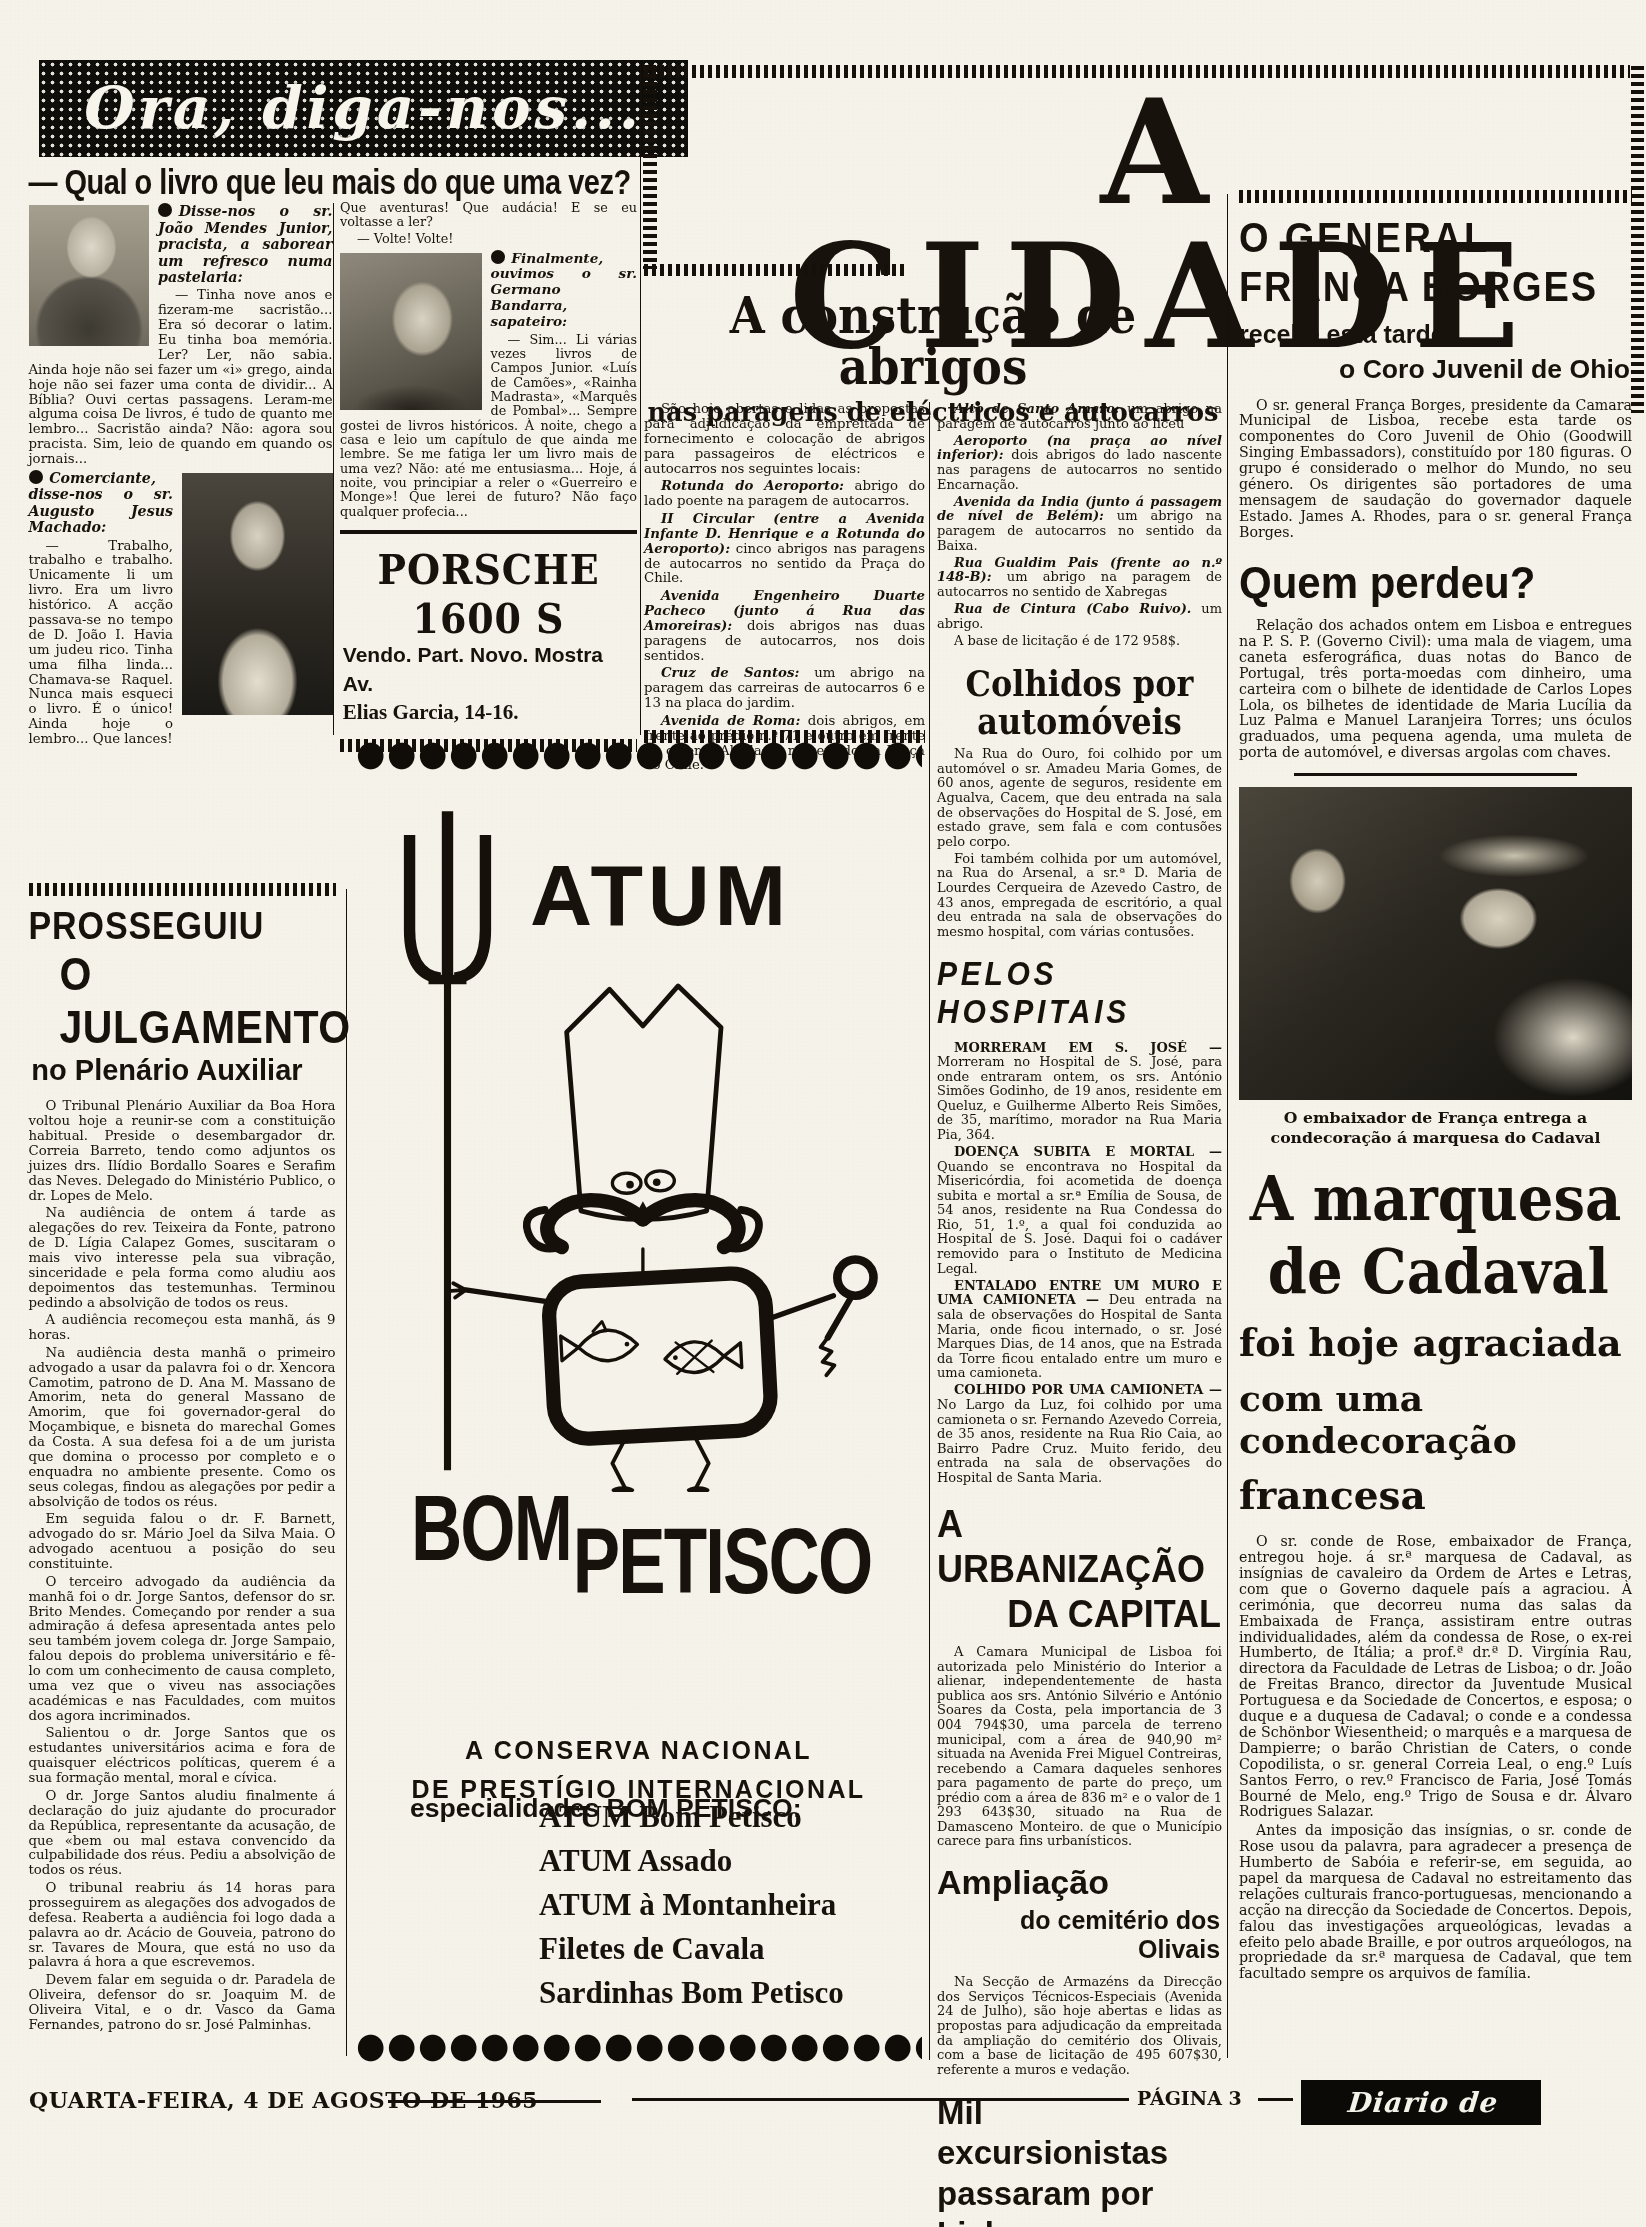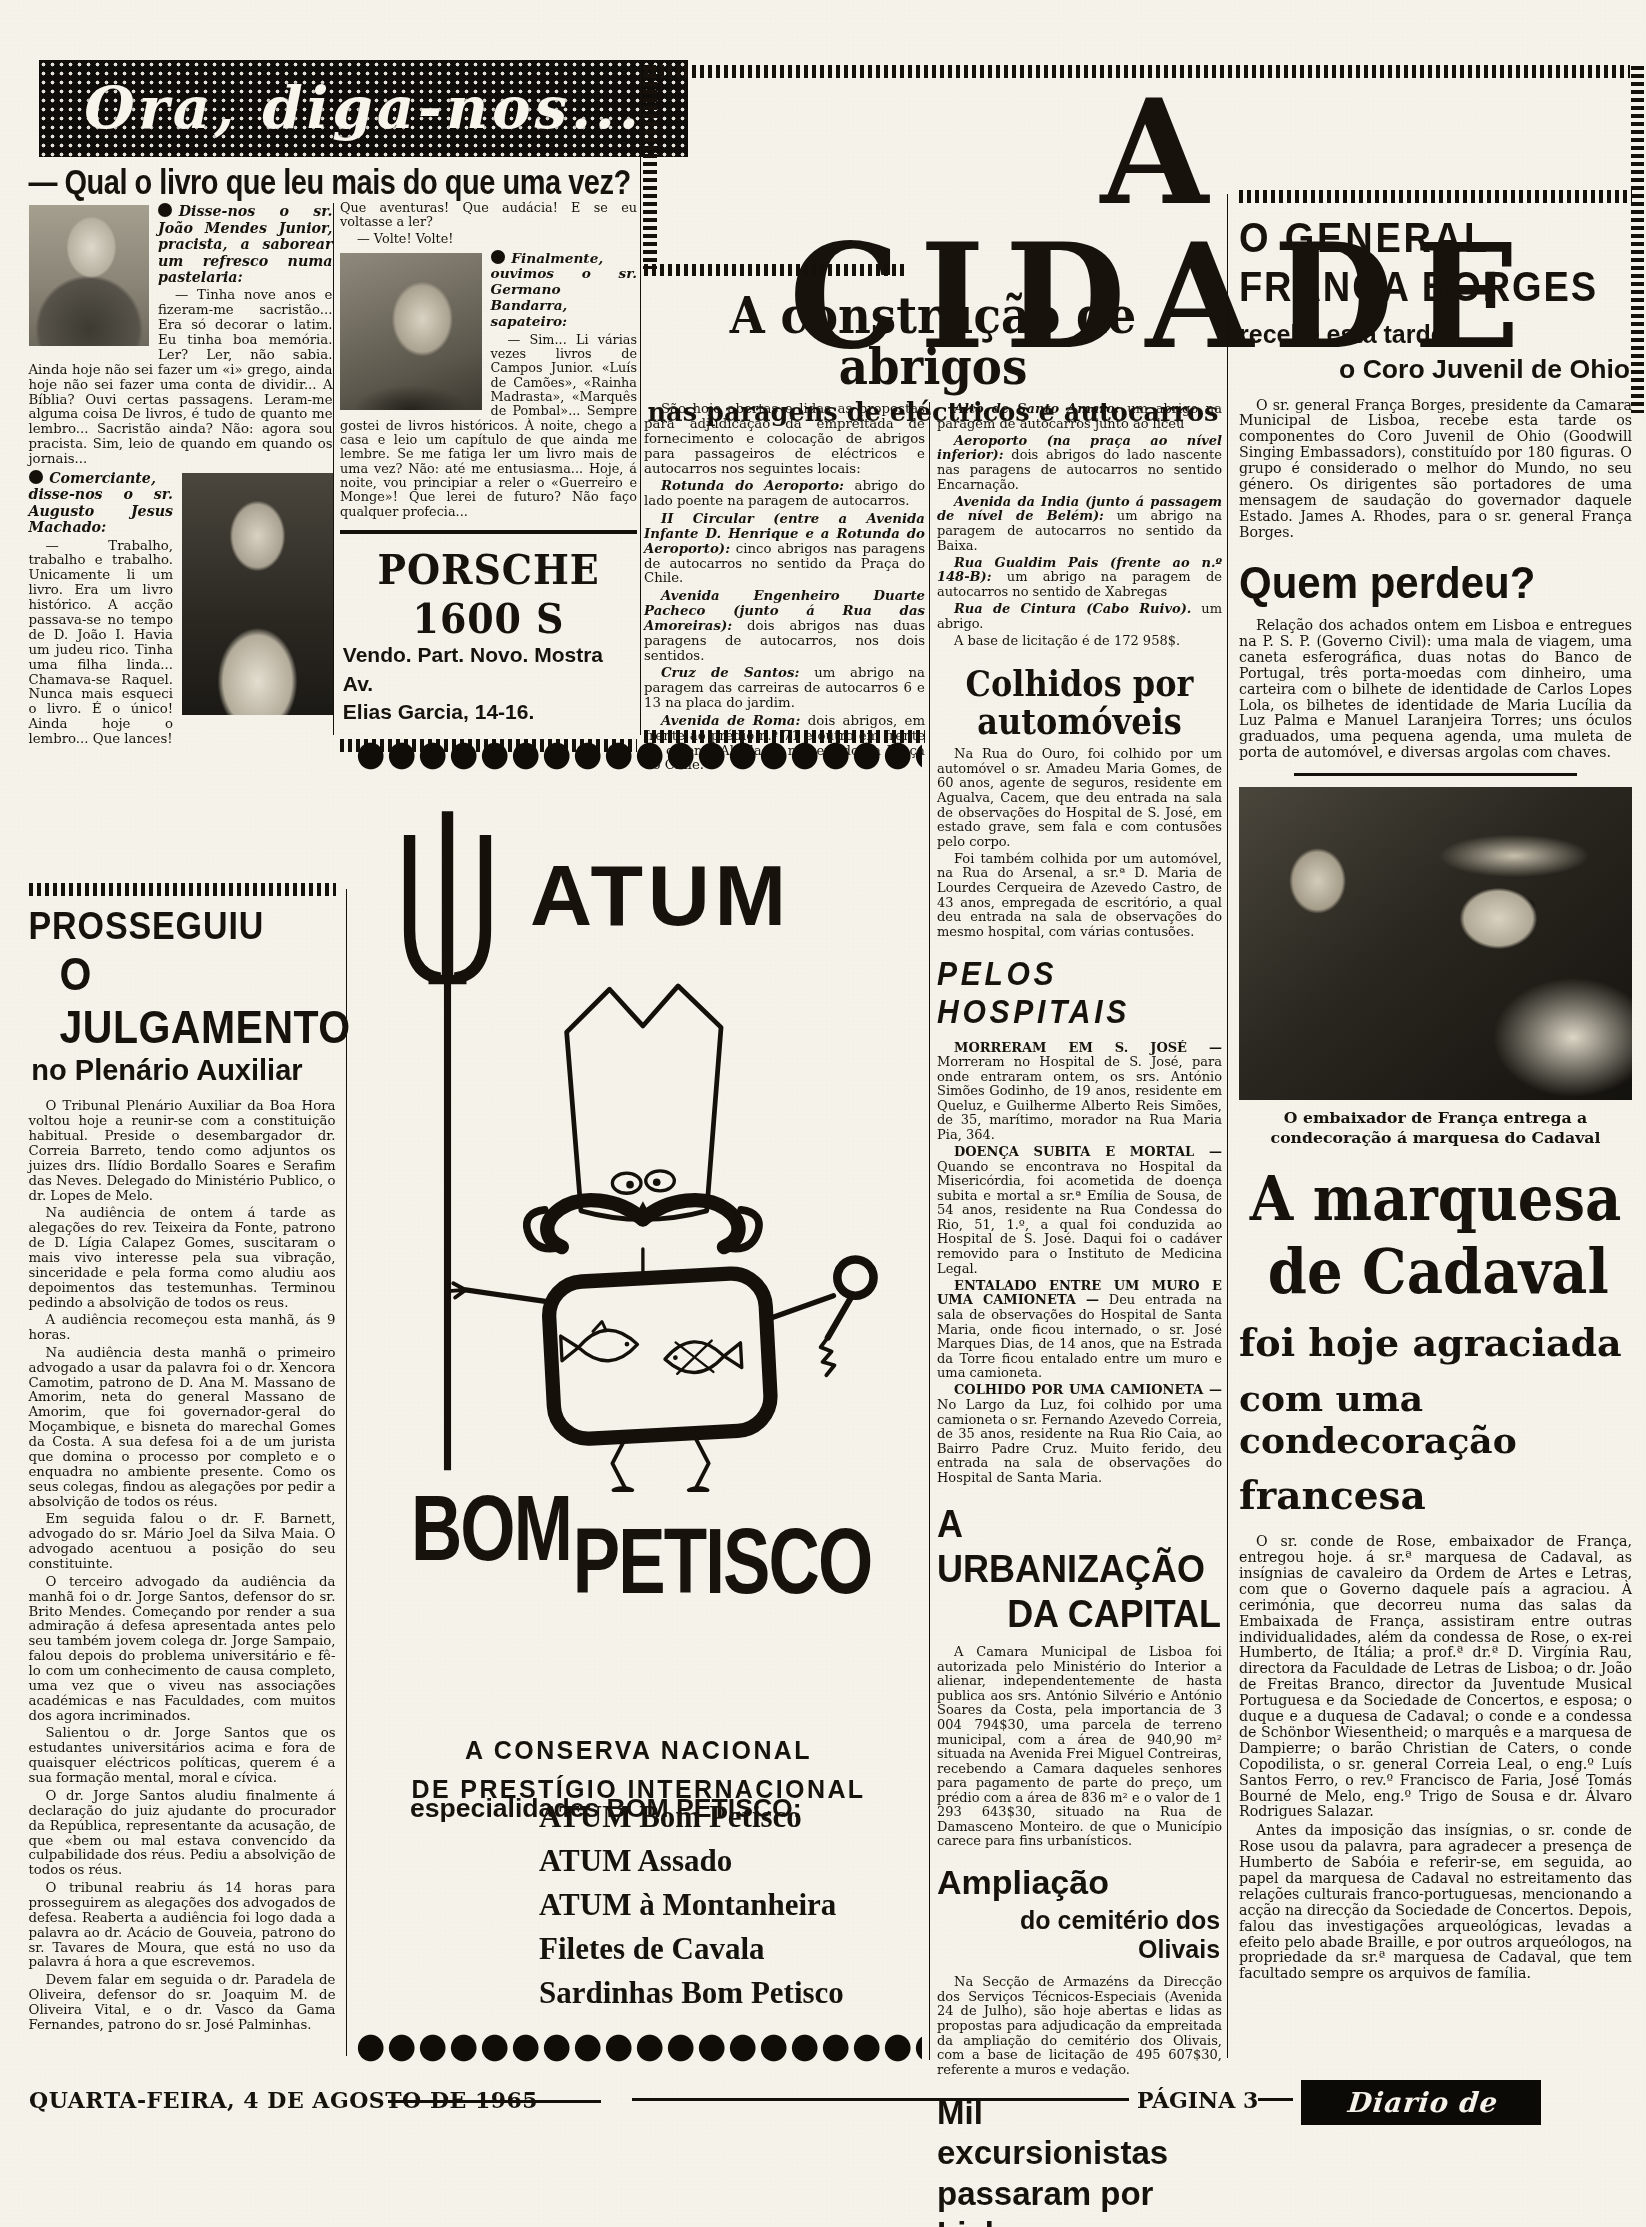--- a/index.html
+++ b/index.html
@@ -63,21 +63,21 @@
     background:
       radial-gradient(ellipse 45px 55px at 58% 42%, #d9d3c3 0%, #aaa392 60%, transparent 68%),
       radial-gradient(ellipse 76px 33px at 50% 100%, #26231d 0%, transparent 75%),
       linear-gradient(160deg,#8e897b 0%, #5c574c 70%, #3b3830 100%); }
 
   
   #porsche { margin-top:11.4px; border-top:4.3px solid #15110a; padding:9.5px 2.8px 4.7px; }
   #porsche .t { font-weight:800; font-size:38px; letter-spacing:0.9px; text-align:center;
     transform:scale(1,1.1); transform-origin:center top; }
   #porsche .l { font-family:"Liberation Sans",sans-serif; font-weight:800; font-size:21px; line-height:1.35; margin-top:7.6px; }
-  #porsche .l2 { font-family:Liberation Sans, sans-serif; font-weight:800; font-size:21px; line-height:1.35; }
+  #porsche .l2 { font-family:Liberation Serif, serif; font-weight:800; font-size:21px; line-height:1.35; }
   .porsche-hatch { margin-top:7.6px; }
 
   
   #julgamento { left:28.5px; top:883px; width:307px; font-size:13.3px; }
   #julgamento .hatch { margin-bottom:6.6px; }
   #julgamento .h1 { font-weight:800; font-size:34px; letter-spacing:0.9px; transform:scale(1,1.15); transform-origin:left top; }
   #julgamento .h2 { font-weight:800; font-size:41px; letter-spacing:0.5px; margin:7.6px 0 0 31px; transform:scale(1,1.12); transform-origin:left top; }
   #julgamento .h3 { font-weight:800; font-size:29px; margin:10.4px 0 12.3px 2.8px; }
 
   
@@ -147,21 +147,21 @@
     font-family:"Liberation Sans",sans-serif; font-weight:800; font-size:25px; letter-spacing:2.4px; line-height:1.55;margin-top:46px; }
   #atum-spec { position:absolute; left:55px; top:1052px;
     font-family:"Liberation Sans",sans-serif; font-weight:800; font-size:26.6px; }
   #atum-items { position:absolute; left:184px; top:1054px;
     font-family:Liberation Serif, serif; font-weight:800; font-size:31px; line-height:1.42; }
 
   
   #f-date { left:29px; top:2087px; font-weight:800; font-size:22px; letter-spacing:0.5px; white-space:nowrap; }
   #f-line-a { left:388px; top:2100px; width:213px; }
   #f-line-b { left:632px; top:2098px; width:497px; }
-  #f-page { left:1137px; top:2087px; font-weight:800; font-size:22px; white-space:nowrap; }
+  #f-page { left:1137px; top:2087px; font-weight:800; font-size:19px; white-space:nowrap; }
   #f-dash { left:1258px; top:2098px; width:35px; }
   #f-logo { left:1301px; top:2080px; width:240px; height:45px; background:#0b0a07; }
   #f-logo .t { width:100%; text-align:center; line-height:44px; color:#f5f2e9;
     font-style:italic; font-weight:800; font-size:27.5px; letter-spacing:0.9px; transform:skewX(-6deg); }
 </style>
 </head>
 <body>
 
 <div id="page">
 

